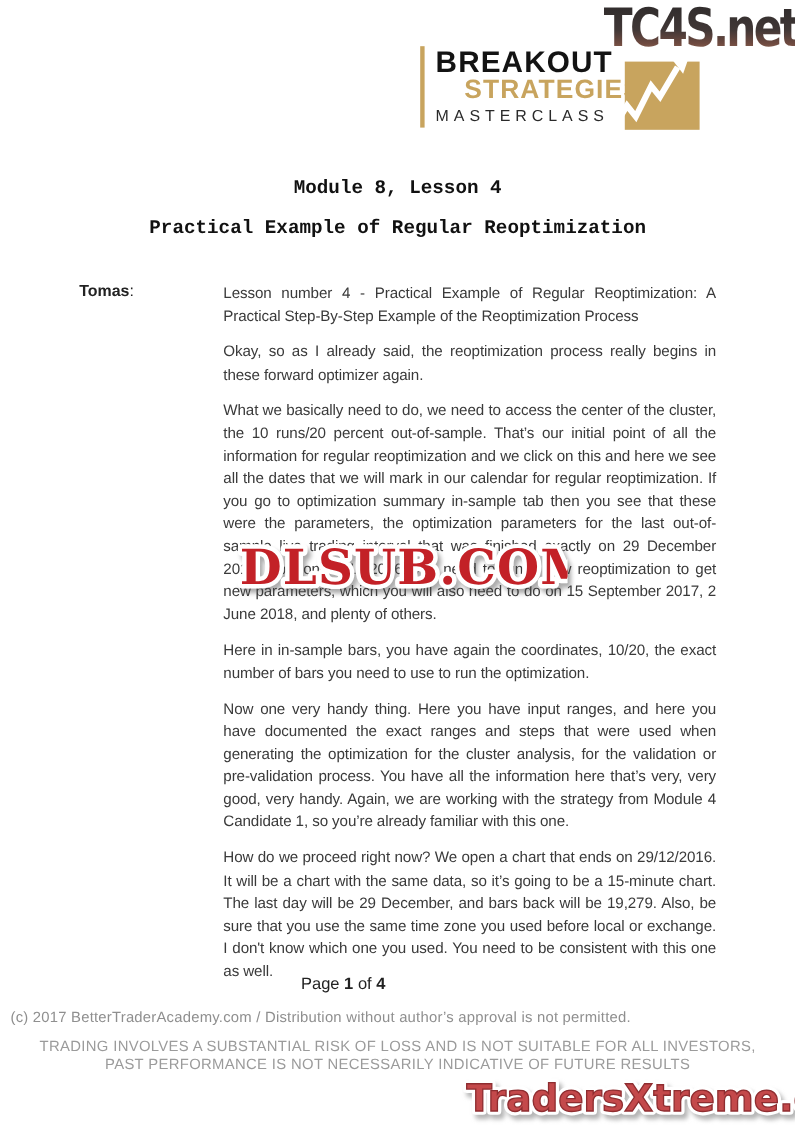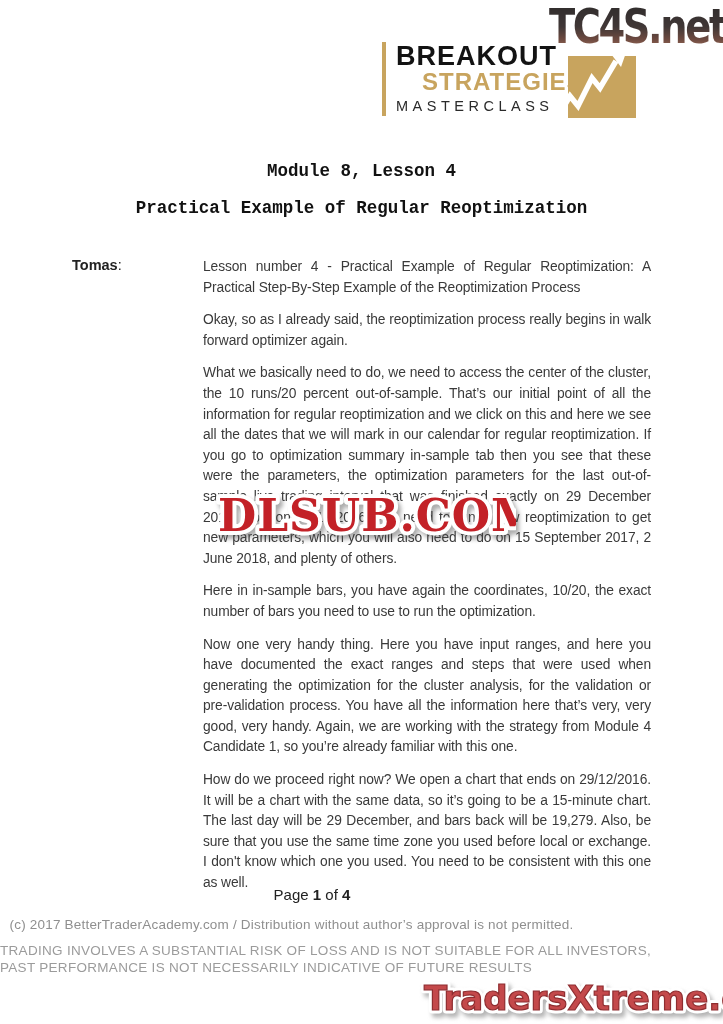--- a/index.html
+++ b/index.html
@@ -51,21 +51,21 @@
   .dlsub text{
     font-family:"DejaVu Serif","Liberation Serif",serif;
     font-weight:bold;font-size:44px;letter-spacing:1px;
   }
   .dlsub .wm-stroke{stroke:#ffffff;stroke-width:8;fill:#c32127;paint-order:stroke;stroke-linejoin:round;}
 
   
   .page-line{position:absolute;top:886px;left:0;width:624px;text-align:center;font-size:15px;color:#222;}
   .page-line .pg-num{font-weight:bold;}
   .copyright{position:absolute;top:917px;left:0;width:583px;text-align:center;font-size:13.5px;color:#8f8f8f;letter-spacing:0.2px;}
-  .disclaimer{position:absolute;left:0;width:723px;text-align:left;font-size:13.5px;color:#9b9b9b;letter-spacing:0.3px;}
+  .disclaimer{position:absolute;left:0;width:723px;text-align:center;font-size:13.5px;color:#9b9b9b;letter-spacing:0.3px;}
   .disc1{top:943px;}
   .disc2{top:960px;}
 
   
   .traders{position:absolute;top:977px;right:0px;z-index:40;
     filter:drop-shadow(3px 4px 2px rgba(120,120,120,0.55));}
   .traders text{
     font-family:"DejaVu Sans","Liberation Sans",sans-serif;
     font-weight:bold;font-size:34px;letter-spacing:0px;
   }
@@ -93,21 +93,21 @@
     </svg>
   </div>
 
   <h1 class="doc-title">Module 8, Lesson 4</h1>
   <h2 class="doc-subtitle">Practical Example of Regular Reoptimization</h2>
 
   <div class="content">
     <div class="speaker"><b>Tomas</b><span>:</span></div>
     <div class="transcript">
       <p>Lesson number 4 - Practical Example of Regular Reoptimization: A Practical Step-By-Step Example of the Reoptimization Process</p>
-      <p>Okay, so as I already said, the reoptimization process really begins in walk forward optimizer again.</p>
+      <p>Okay, so as I already said, the reoptimization process really begins in these forward optimizer again.</p>
       <p>What we basically need to do, we need to access the center of the cluster, the 10 runs/20 percent out-of-sample. That’s our initial point of all the information for regular reoptimization and we click on this and here we see all the dates that we will mark in our calendar for regular reoptimization. If you go to optimization summary in-sample tab then you see that these were the parameters, the optimization parameters for the last out-of-sample live trading interval that was finished exactly on 29 December 2016. Now on 29-12-2016, you need to run a new reoptimization to get new parameters, which you will also need to do on 15 September 2017, 2 June 2018, and plenty of others.</p>
       <p>Here in in-sample bars, you have again the coordinates, 10/20, the exact number of bars you need to use to run the optimization.</p>
       <p>Now one very handy thing. Here you have input ranges, and here you have documented the exact ranges and steps that were used when generating the optimization for the cluster analysis, for the validation or pre-validation process. You have all the information here that’s very, very good, very handy. Again, we are working with the strategy from Module 4 Candidate 1, so you’re already familiar with this one.</p>
       <p>How do we proceed right now? We open a chart that ends on 29/12/2016. It will be a chart with the same data, so it’s going to be a 15-minute chart. The last day will be 29 December, and bars back will be 19,279. Also, be sure that you use the same time zone you used before local or exchange. I don't know which one you used. You need to be consistent with this one as well.</p>
     </div>
   </div>
 
   <svg class="dlsub" width="300" height="58" viewBox="0 0 300 58">
     <text class="wm-stroke" x="2" y="45">DLSUB.COM</text>
   </svg>

